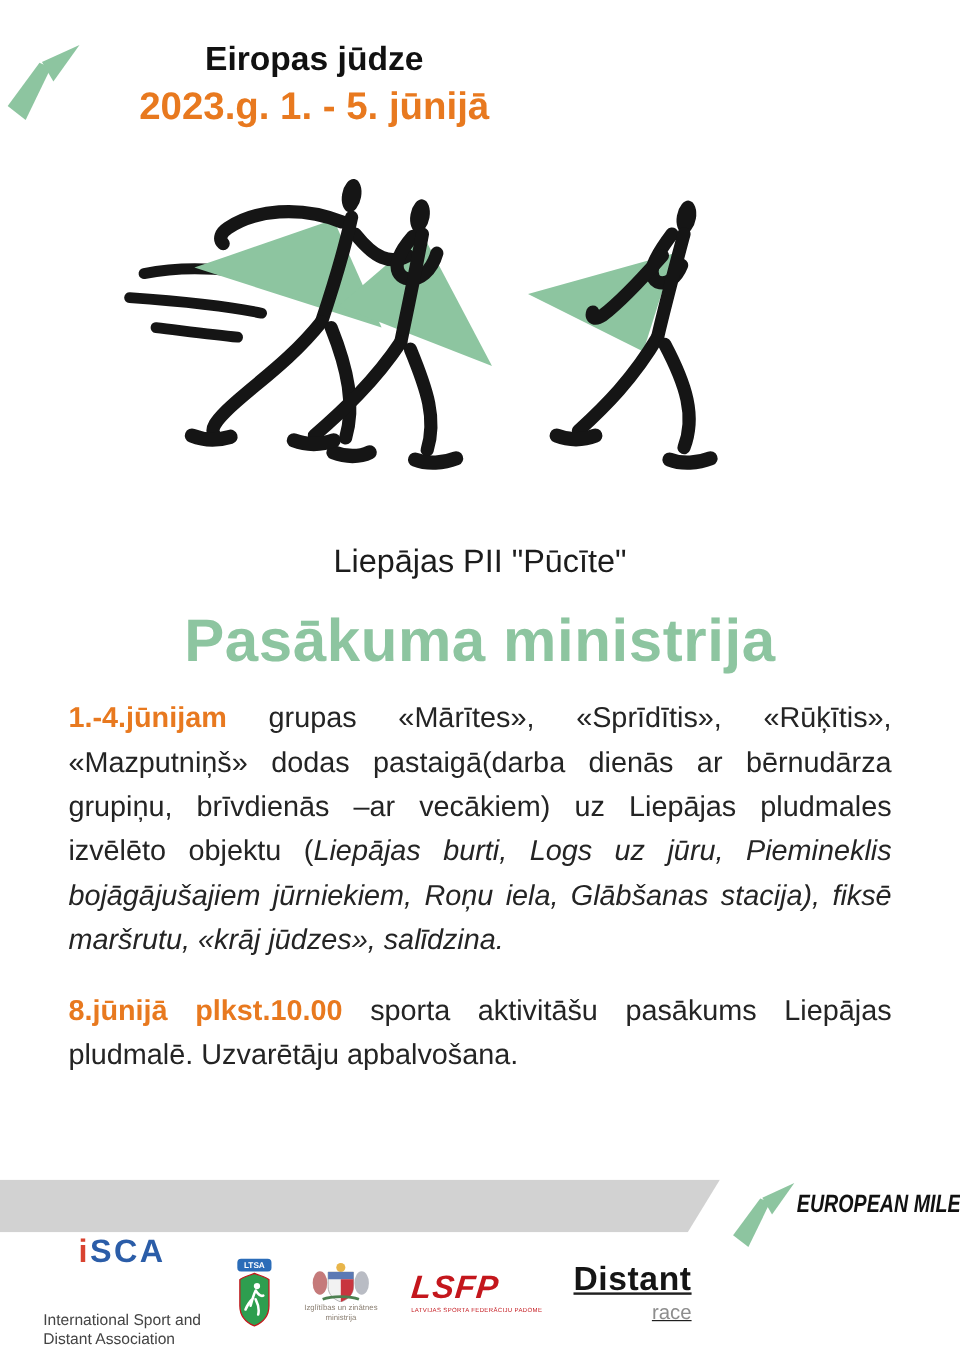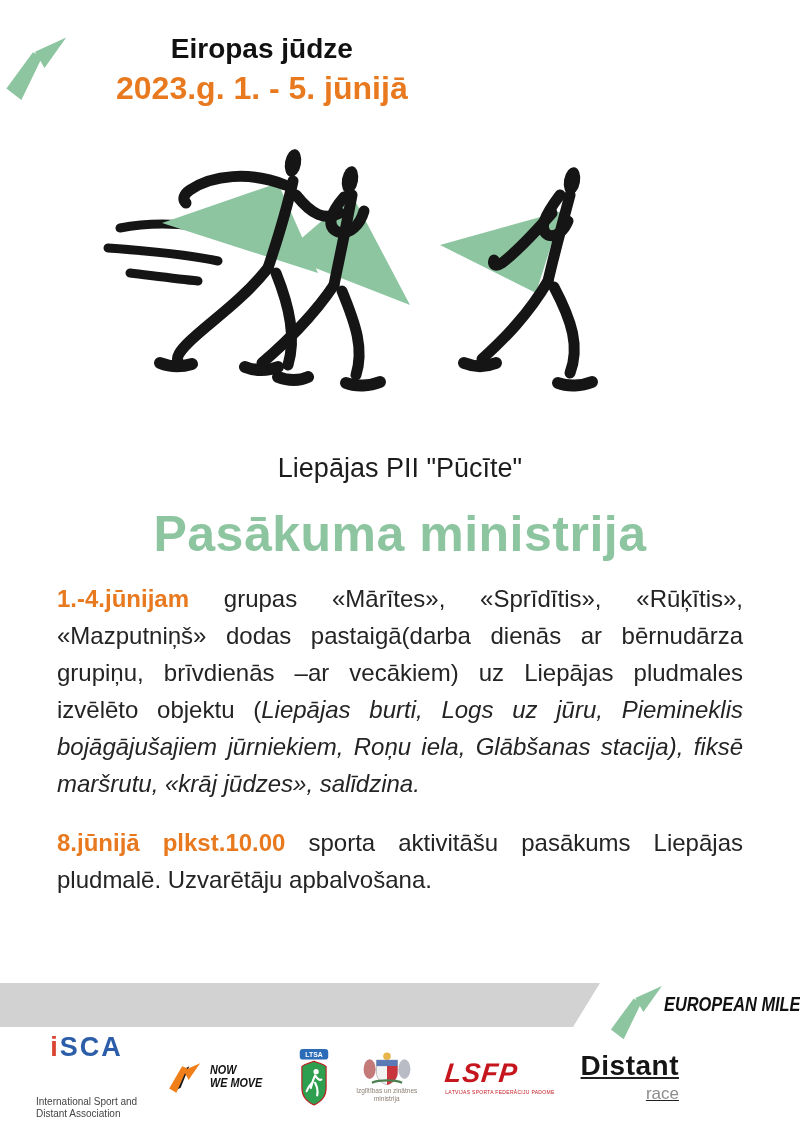--- a/index.html
+++ b/index.html
@@ -57,21 +57,21 @@
 
   
   .footer { position:absolute; left:0; top:1042px; width:800px; height:70px;
     display:flex; align-items:center; padding:0 36px; }
   .flogo { display:flex; flex-direction:column; align-items:center; }
 
   .isca { margin-right:28px; align-items:center;gap:32px; }
   .isca-word { font-size:27px; font-weight:800; letter-spacing:2px; line-height:1; }
   .isca-i { color:#d94330; }
   .isca-sca { color:#2b5da8; }
-  .isca-sub { font-size:10px; color:#444; line-height:1.25; margin-top:3px; }
+  .isca-sub { font-size:13px; color:#444; line-height:1.25; margin-top:3px; }
 
   .nww { flex-direction:row; align-items:center; margin-right:30px; }
   .nww-arrow { width:40px; height:36px; margin-right:5px; }
   .nww-text { font-size:12px; font-weight:800; font-style:italic; color:#111; line-height:1.1;
     transform:scaleX(0.9); transform-origin:left center; }
 
   .ltsa { margin-right:26px; }
   .ltsa-svg { width:32px; height:58px; }
 
   .ministry { margin-right:28px; }
@@ -166,31 +166,20 @@
   <div class="footer">
 
     <div class="flogo isca">
       <div class="isca-word"><span class="isca-i">i</span><span class="isca-sca">SCA</span></div>
       <div class="isca-sub">
         <div>International Sport and</div>
         <div>Distant Association</div>
       </div>
     </div>
 
-    <div class="flogo nww">
-      <svg class="nww-arrow" viewBox="0 0 100 100">
-        <polygon points="48,28 62,20 38,80 26,86" fill="#1a1a1a"></polygon>
-        <polygon points="6,82 42,20 56,26 26,94" fill="#f07f1a"></polygon>
-        <polygon points="46,32 92,12 60,58" fill="#f07f1a"></polygon>
-      </svg>
-      <div class="nww-text">
-        <div>NOW</div>
-        <div>WE MOVE</div>
-      </div>
-    </div>
 
     <div class="flogo ltsa">
       <svg class="ltsa-svg" viewBox="0 0 60 110">
         <rect x="3" y="2" width="54" height="20" rx="6" fill="#2b6cb8"></rect>
         <text x="30" y="17" font-size="13" font-weight="bold" fill="#ffffff" text-anchor="middle" font-family="Liberation Sans, sans-serif">LTSA</text>
         <path d="M30,25 C20,29 10,31 7,35 L7,76 C7,93 18,103 30,108 C42,103 53,93 53,76 L53,35 C50,31 40,29 30,25 Z" fill="#2e9e4f" stroke="#c4161c" stroke-width="2"></path>
         <circle cx="34" cy="45" r="5" fill="#ffffff"></circle>
         <path d="M32,52 C28,60 26,68 24,76 M32,52 C36,58 40,62 44,60 M28,64 C22,70 18,76 16,82 M32,66 C36,74 38,82 36,90" stroke="#ffffff" stroke-width="4" fill="none" stroke-linecap="round"></path>
       </svg>
     </div>

